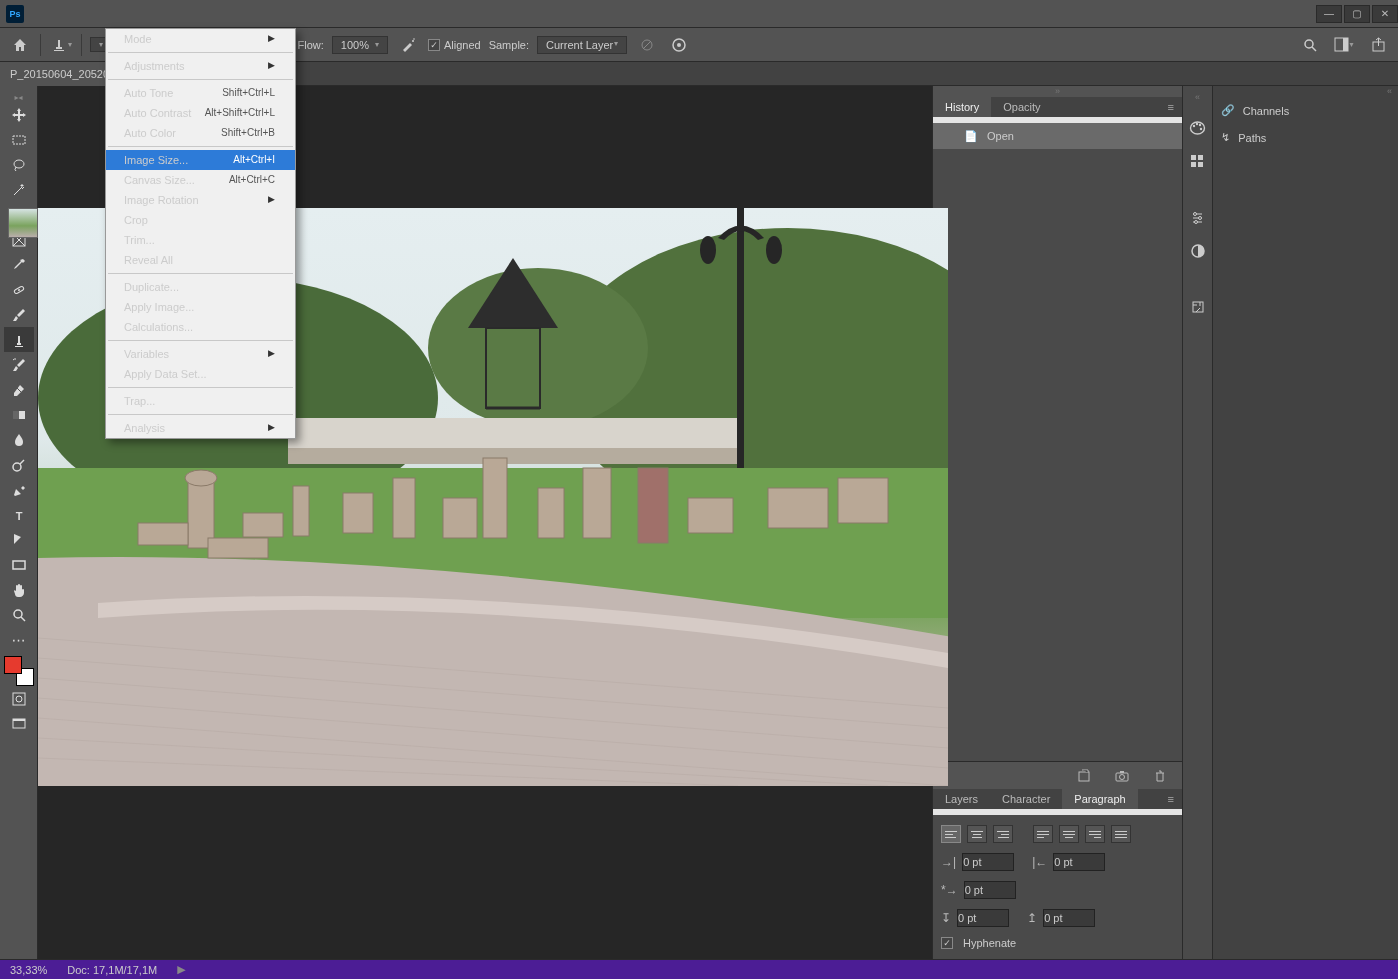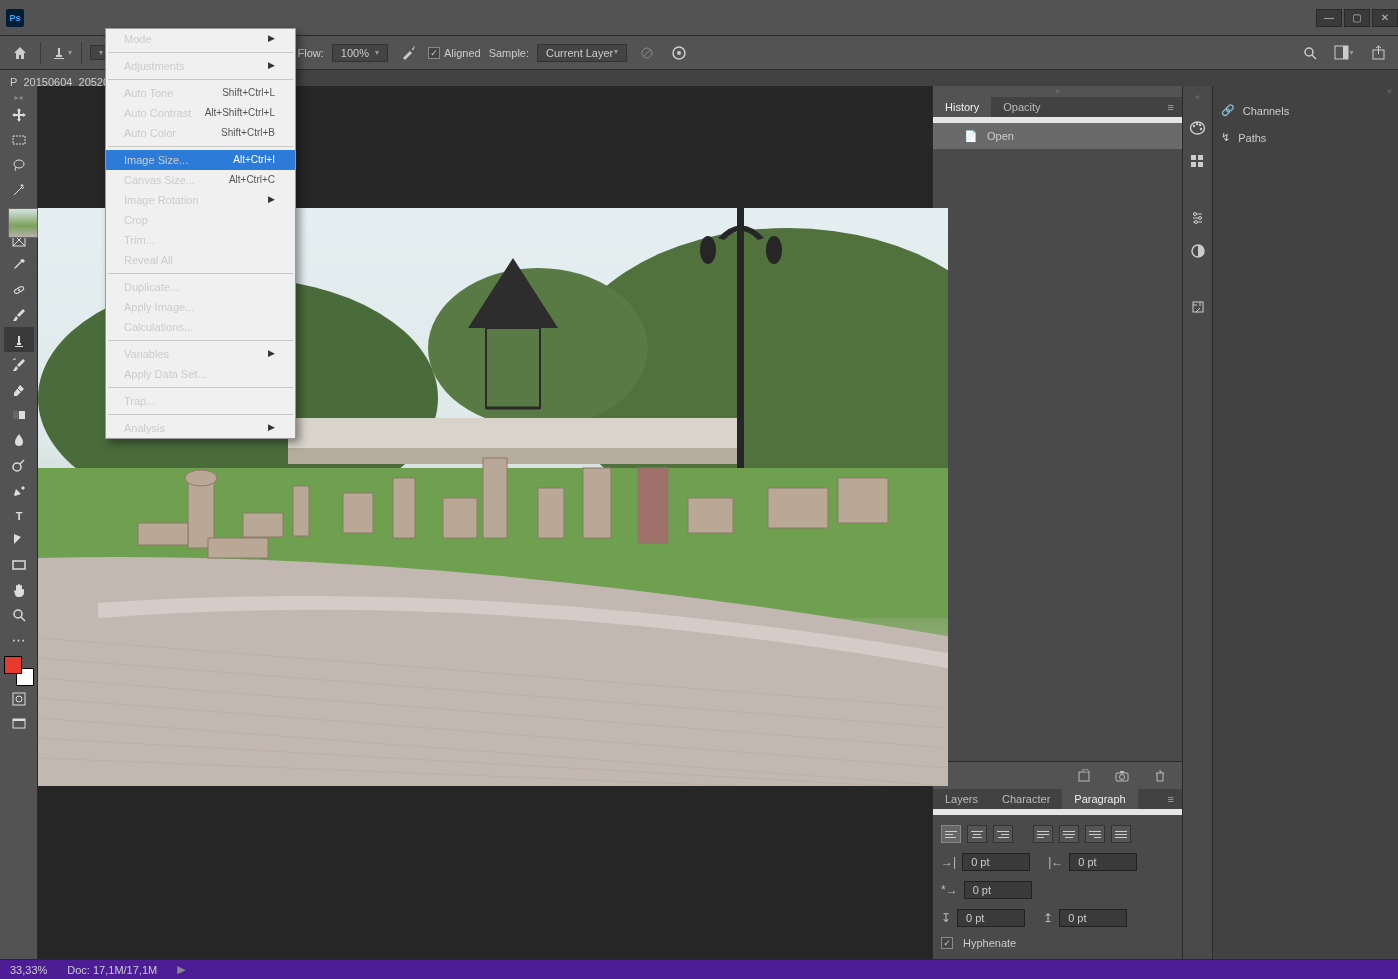--- a/index.html
+++ b/index.html
@@ -1,17 +1,17 @@
 <!DOCTYPE html>
 <html><head>
 <meta charset="utf-8">
 <style>
   * { margin:0; padding:0; box-sizing:border-box; font-family:"Segoe UI",Tahoma,sans-serif; font-size:11px; color:#ccc; }
   body { background:#535353; width:1398px; height:979px; overflow:hidden; position:relative; }
-  .menubar { height:36px; background:#535353; display:flex; align-items:center; padding-left:6px; border-bottom:1px solid #2a2a2a;}
+  .menubar { height:28px; background:#535353; display:flex; align-items:center; padding-left:6px; border-bottom:1px solid #2a2a2a;}
   .ps-logo { width:18px; height:18px; background:#001e36; color:#31a8ff; font-size:9px; font-weight:bold; display:flex; align-items:center; justify-content:center; margin-right:10px; border-radius:2px;}
   .menubar .mi { padding:6px 9px; color:#ddd; cursor:default;}
   .menubar .mi.open { background:#2d6abf; color:#fff;}
   .win-controls{ margin-left:auto; display:flex; gap:2px;}
   .win-btn{ width:26px; height:18px; background:#3a3a3a; border:1px solid #2a2a2a; display:flex; align-items:center; justify-content:center; color:#bbb; font-size:10px;}
   .optbar { height:34px; background:#535353; border-bottom:1px solid #2a2a2a; display:flex; align-items:center; padding:0 8px; gap:8px;}
   .ico-btn{ width:24px; height:24px; display:flex; align-items:center; justify-content:center; color:#ccc;}
   .sep{ width:1px; height:22px; background:#3a3a3a;}
   .opt-label{ color:#ccc;}
   .val-box{ background:#444; border:1px solid #333; padding:2px 8px; color:#eee; min-width:46px; display:flex; align-items:center; justify-content:space-between; gap:6px;}
@@ -46,21 +46,21 @@
   .hist-icon{ width:16px; text-align:center; color:#ddd;}
   .hist-fill{ flex:1; background:#4a4a4a;}
   .hist-btns{ margin-top:auto; height:28px; border-top:1px solid #2a2a2a; display:flex; justify-content:flex-end; align-items:center; gap:14px; padding-right:10px; color:#bbb;}
   .para-body{ padding:10px 8px; background:#4a4a4a; display:flex; flex-direction:column; gap:10px;}
   .align-row{ display:flex; gap:6px;}
   .al-btn{ width:20px; height:18px; border:1px solid #333; background:#555; display:flex; flex-direction:column; justify-content:center; gap:2px; padding:2px 3px;}
   .al-btn span{ height:1px; background:#ccc; display:block;}
   .al-btn.act{ border-color:#888; background:#666;}
   .field-row{ display:flex; gap:18px;}
   .fld{ display:flex; align-items:center; gap:6px;}
-  .fld .box{ background:#3a3a3a; border:1px solid #222; width:68px; padding:2px 8px;}
+  .fld .box{ background:#3a3a3a; border:1px solid #222; width:52px; padding:2px 0;}
   .fld .ic{ color:#bbb; font-size:12px;}
   .hyph{ display:flex; align-items:center; gap:6px;}
   .strip{ width:30px; background:#4a4a4a; border-left:1px solid #2a2a2a; display:flex; flex-direction:column; align-items:center; padding-top:6px; gap:14px;}
   .strip .sico{ width:20px; height:20px; display:flex; align-items:center; justify-content:center; color:#ccc; font-size:14px;}
   .prop-panel{ width:186px; background:#424242; border-left:1px solid #2a2a2a;}
   .prop-row{ height:27px; display:flex; align-items:center; gap:8px; padding:0 8px; color:#ddd;}
   .statusbar{ position:absolute; bottom:0; left:0; right:0; height:20px; background:#4c1d95; border-top:1px solid #2a2a2a; display:flex; align-items:center; gap:20px; padding:0 10px; color:#ccc;}
   .statusbar .ar{ color:#888;}
   .dropdown{ position:absolute; left:105px; top:28px; width:191px; background:#f0f0f0; border:1px solid #999; box-shadow:4px 4px 8px rgba(0,0,0,0.4); z-index:100;}
   .dd-item{ display:flex; justify-content:space-between; padding:4px 20px 4px 18px; color:#000;}

